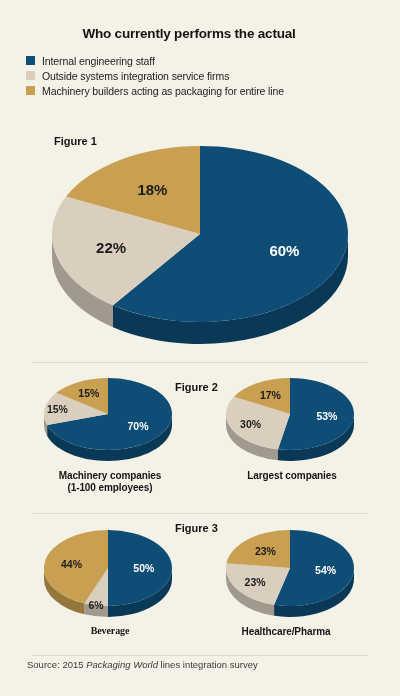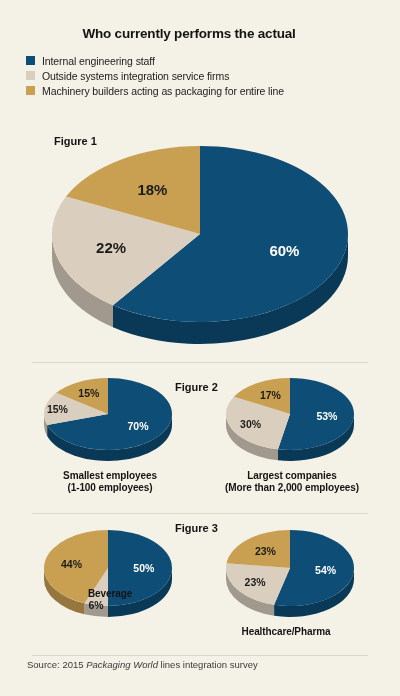--- a/index.html
+++ b/index.html
@@ -210,27 +210,26 @@
         </g>
         <g>
           <text x="108.95526012606632" y="45.74498158209058" text-anchor="middle" font-family="&quot;Liberation Sans&quot;, sans-serif" font-size="10.5" font-weight="bold" fill="#ffffff" class="pct-label">53%</text>
           <text x="32.621926676678825" y="54.20307705751298" text-anchor="middle" font-family="&quot;Liberation Sans&quot;, sans-serif" font-size="10.5" font-weight="bold" fill="#1b1b1b" class="pct-label">30%</text>
           <text x="52.452809635185716" y="25.187972216714826" text-anchor="middle" font-family="&quot;Liberation Sans&quot;, sans-serif" font-size="10.5" font-weight="bold" fill="#1b1b1b" class="pct-label">17%</text>
         </g>
       </svg>
   </div>
 
   <div class="cap" style="left:20px; top:470px;">
-    <span>Smallest employees</span>
+    <span>Machinery companies</span>
     <span class="sub">(1-100 employees)</span>
   </div>
 
   <div class="cap" style="left:202px; top:470px;">
     <span>Largest companies</span>
-    <span class="sub">(More than 2,000 employees)</span>
   </div>
 
   <div class="divider" style="top:513px;"></div>
 
   <div class="fig-tag" style="left:175px; top:522px;">Figure 3</div>
 
   <div class="chart-holder" style="left:36px; top:526px;">
     <svg id="svg-figure3_beverage" width="148" height="96" viewBox="0 0 148 96" role="img">
         <g>
           <path d="M 136 42
@@ -282,21 +281,21 @@
           <path d="M 72 42 L 8.504659115873416 37.237337124556454 A 64 38 0 0 1 71.99999999999999 4 Z" fill="#c9a052" stroke="none"></path>
         </g>
         <g>
           <text x="107.5573908951109" y="48.447091210248395" text-anchor="middle" font-family="&quot;Liberation Sans&quot;, sans-serif" font-size="10.5" font-weight="bold" fill="#ffffff" class="pct-label">54%</text>
           <text x="37.0641165426425" y="59.87705111653143" text-anchor="middle" font-family="&quot;Liberation Sans&quot;, sans-serif" font-size="10.5" font-weight="bold" fill="#1b1b1b" class="pct-label">23%</text>
           <text x="47.45210355918606" y="29.247552025344667" text-anchor="middle" font-family="&quot;Liberation Sans&quot;, sans-serif" font-size="10.5" font-weight="bold" fill="#1b1b1b" class="pct-label">23%</text>
         </g>
       </svg>
   </div>
 
-  <div class="cap" style="left:20px; top:588px;">
+  <div class="cap" style="left:20px; top:625px;font-family:Liberation Serif, serif;">
     <span>Beverage</span>
   </div>
 
   <div class="cap" style="left:196px; top:626px;">
     <span>Healthcare/Pharma</span>
   </div>
 
   <div class="divider" style="top:655px;"></div>
 
   <div class="source">

